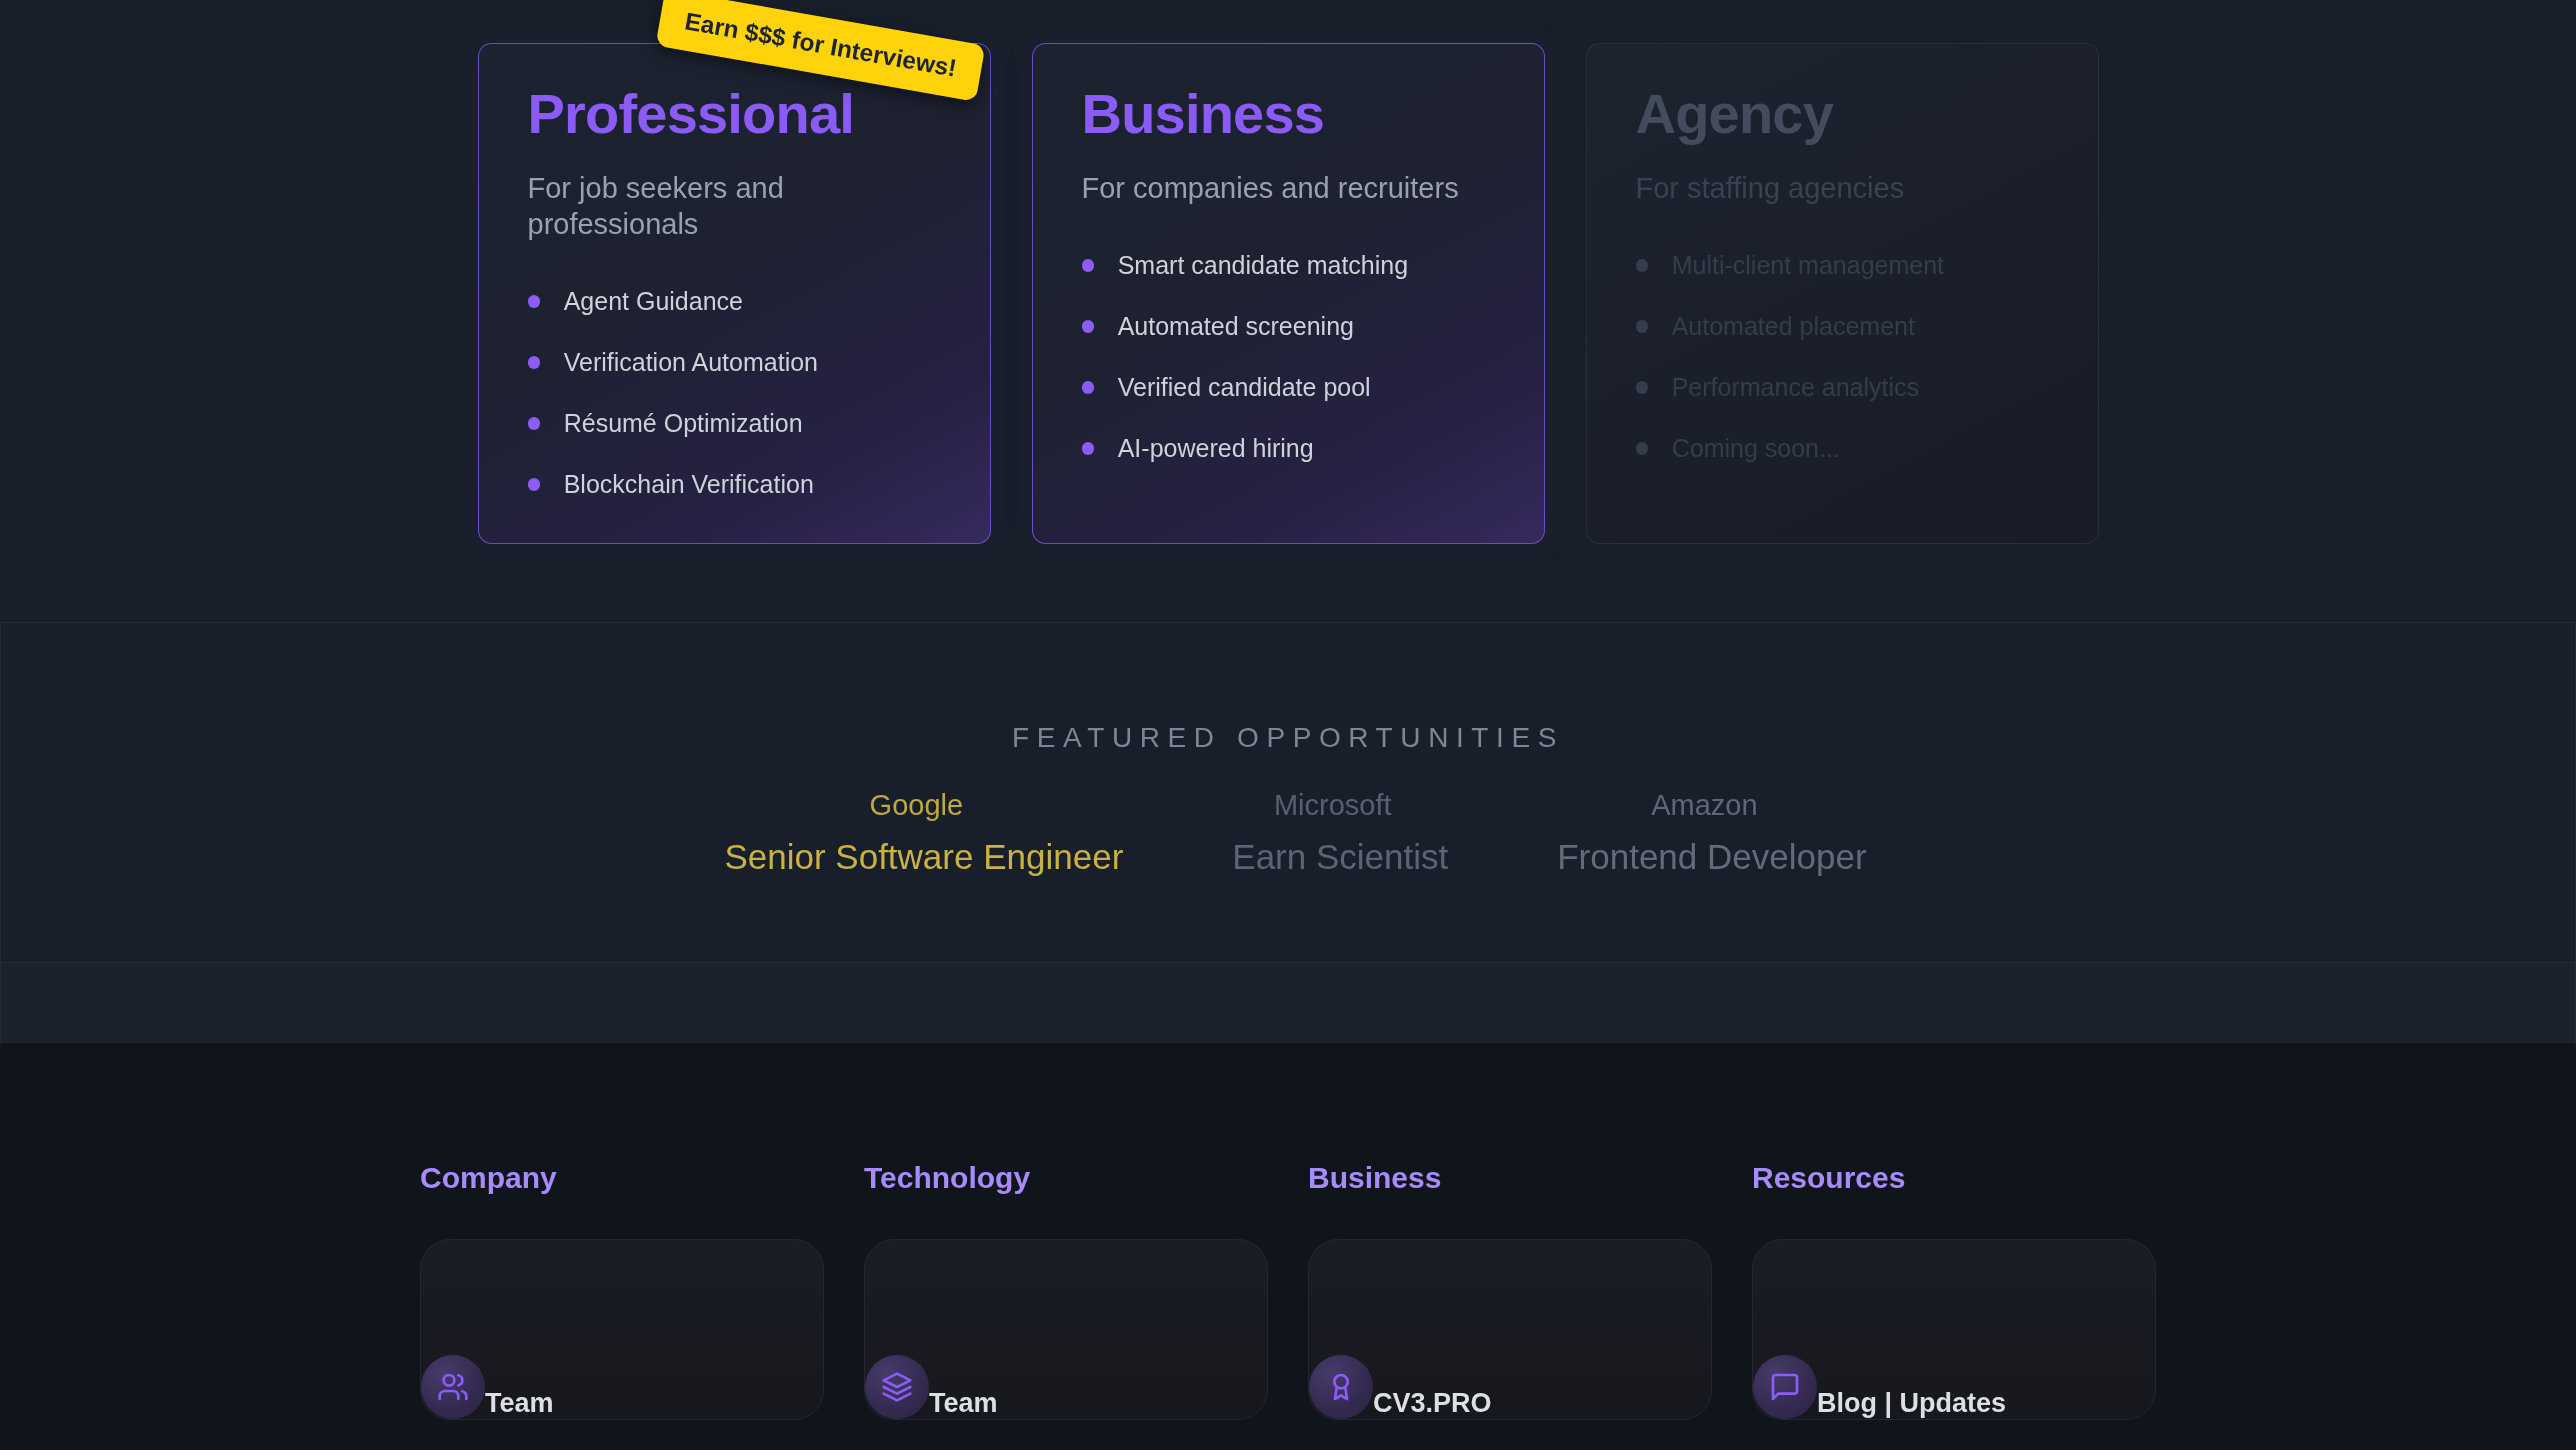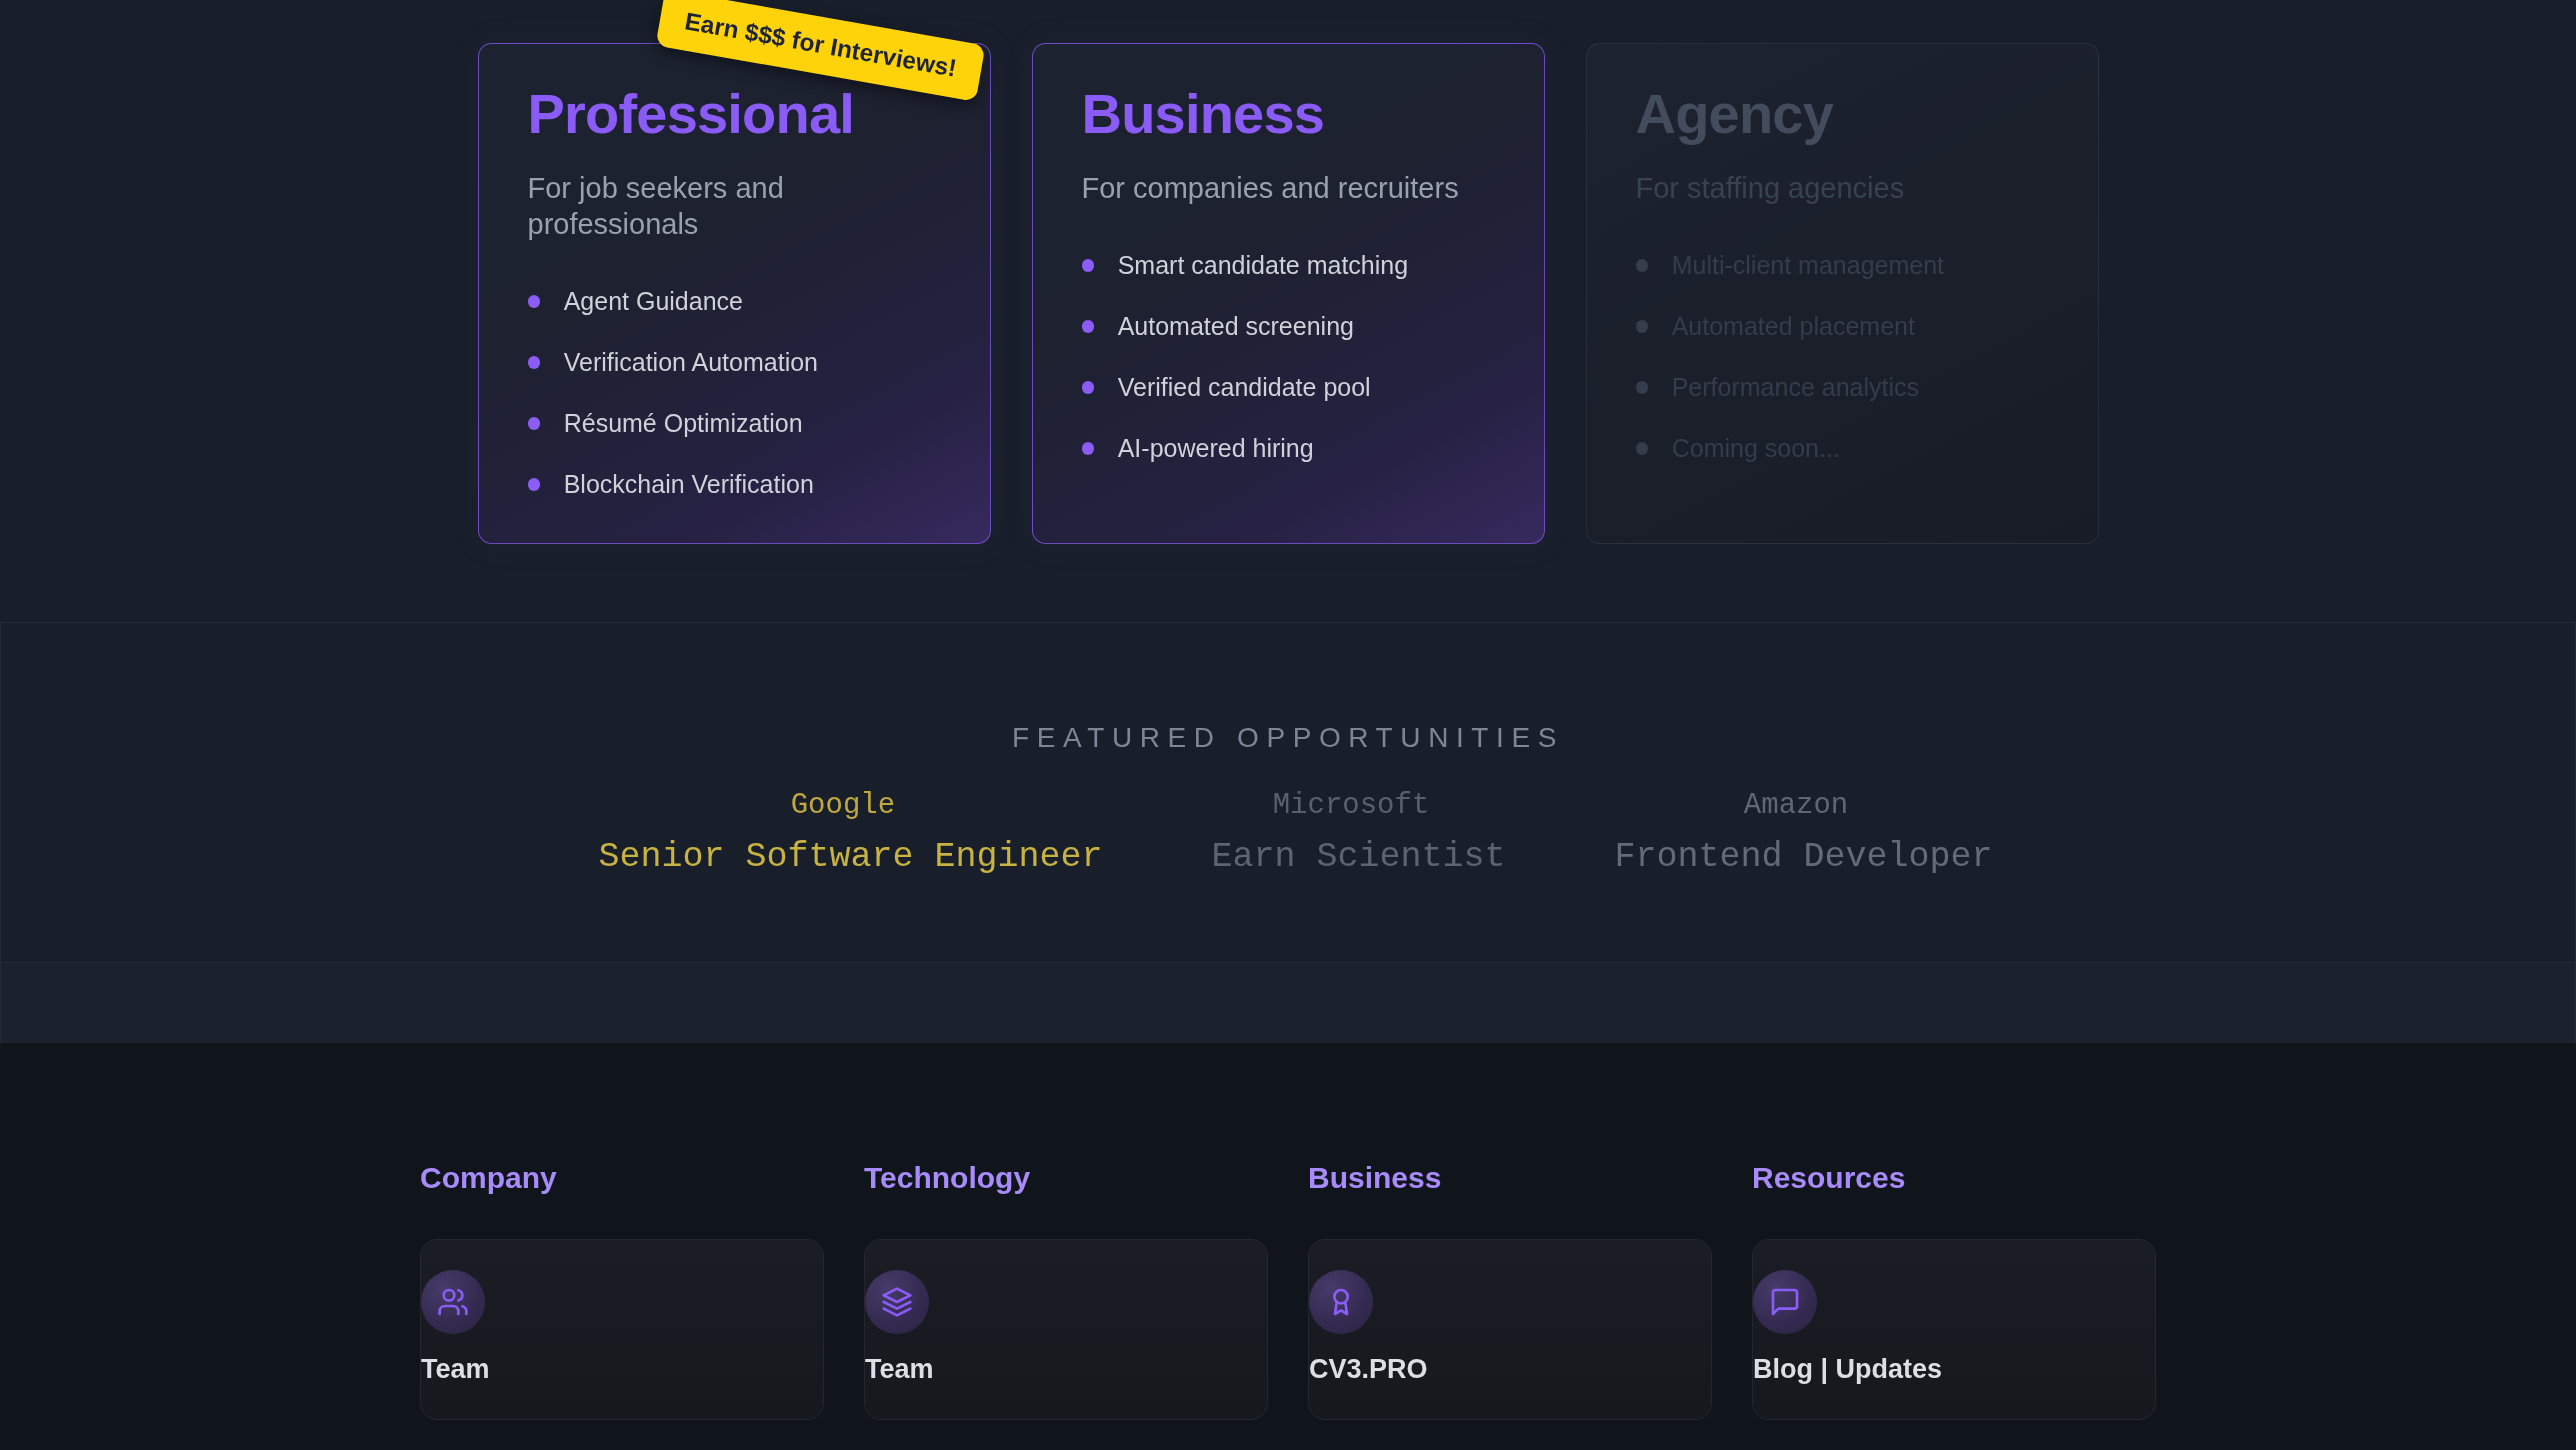--- a/index.html
+++ b/index.html
@@ -75,21 +75,21 @@
     border-right:0.8px solid rgba(255,255,255,.05);
   }
   .featured-heading{
     margin:0;font-size:28px;font-weight:400;
     letter-spacing:7.6px;color:#7e8594;
   }
   .jobs-row{
     display:flex;justify-content:center;align-items:flex-start;
     gap:94px;margin-top:35px;
   }
-  .job{text-align:center;cursor:pointer;font-family:Liberation Mono, monospace;}
+  .job{text-align:center;cursor:pointer;}
   .job-company{font-size:29px;margin-bottom:15px;}
   .job-role{font-size:35px;margin-left:15px;}
   .job.primary .job-company{color:#bfa83d;}
   .job.primary .job-role{color:#c8b242;}
   .job.secondary .job-company{color:#8c8451;}
   .job.secondary .job-role{color:#8c8451;}
   .job.muted .job-company{color:#58606d;}
   .job.muted .job-role{color:#5d6471;}
   .job.muted2 .job-company{color:#606673;}
   .job.muted2 .job-role{color:#646a77;}
@@ -109,24 +109,24 @@
     background:#10141b;
     padding-top:118px;
   }
   .footer-grid{display:flex;justify-content:center;gap:40px;}
   .footer-col{width:404px;}
   .footer-heading{
     margin:0 0 44px 0;font-size:30px;font-weight:700;color:#a78bfa;
   }
   .footer-card{
     box-sizing:border-box;width:404px;height:181px;
-    border-radius:17px;
+    border-radius:30px;
     background:linear-gradient(180deg,#1b1d24 0%,#16181e 100%);
     border:0.8px solid #24272f;
-    display:flex;flex-direction:column;align-items:flex-start;
+    display:flex;flex-direction:row;align-items:flex-end;
     padding-top:30px;cursor:pointer;
   }
   .footer-card.row2{margin-top:37px;padding-top:23.6px;}
   .icon-circle{
     width:64px;height:64px;border-radius:50%;
     background:radial-gradient(circle at 35% 28%,#463b6a 0%,#352b52 55%,#2a2342 100%);
     display:flex;align-items:center;justify-content:center;
     color:#8b5cf6;flex:0 0 auto;
   }
   .icon-circle svg{width:32px;height:32px;}

